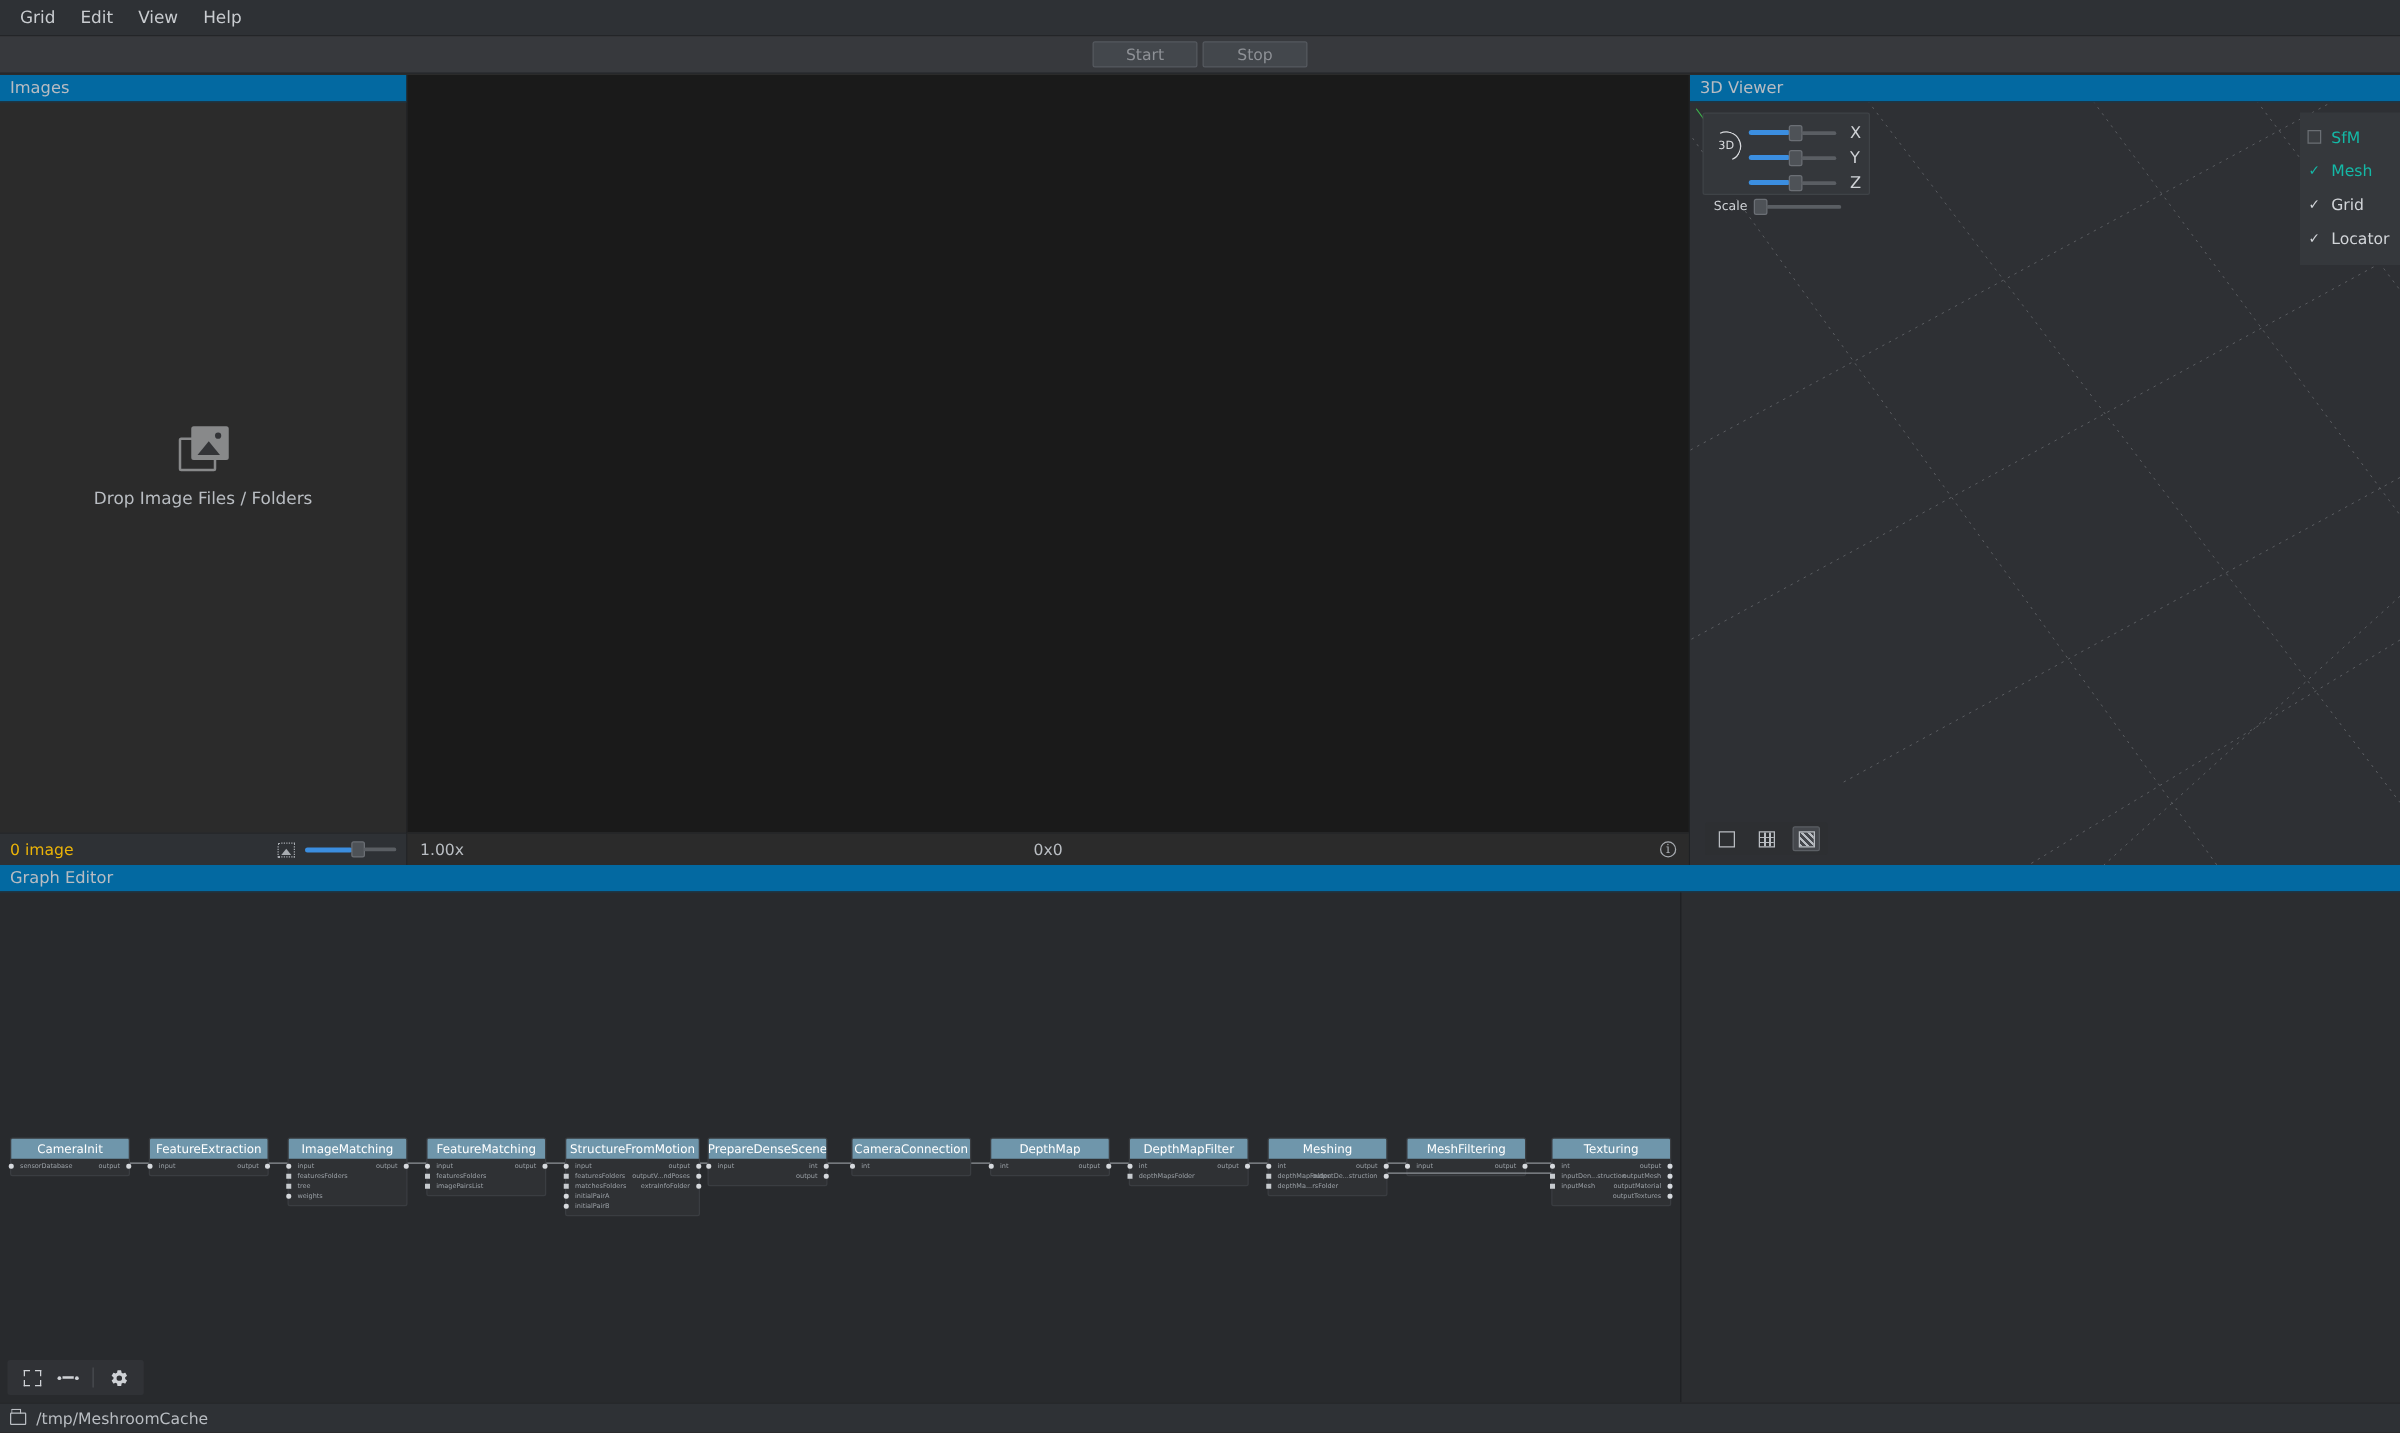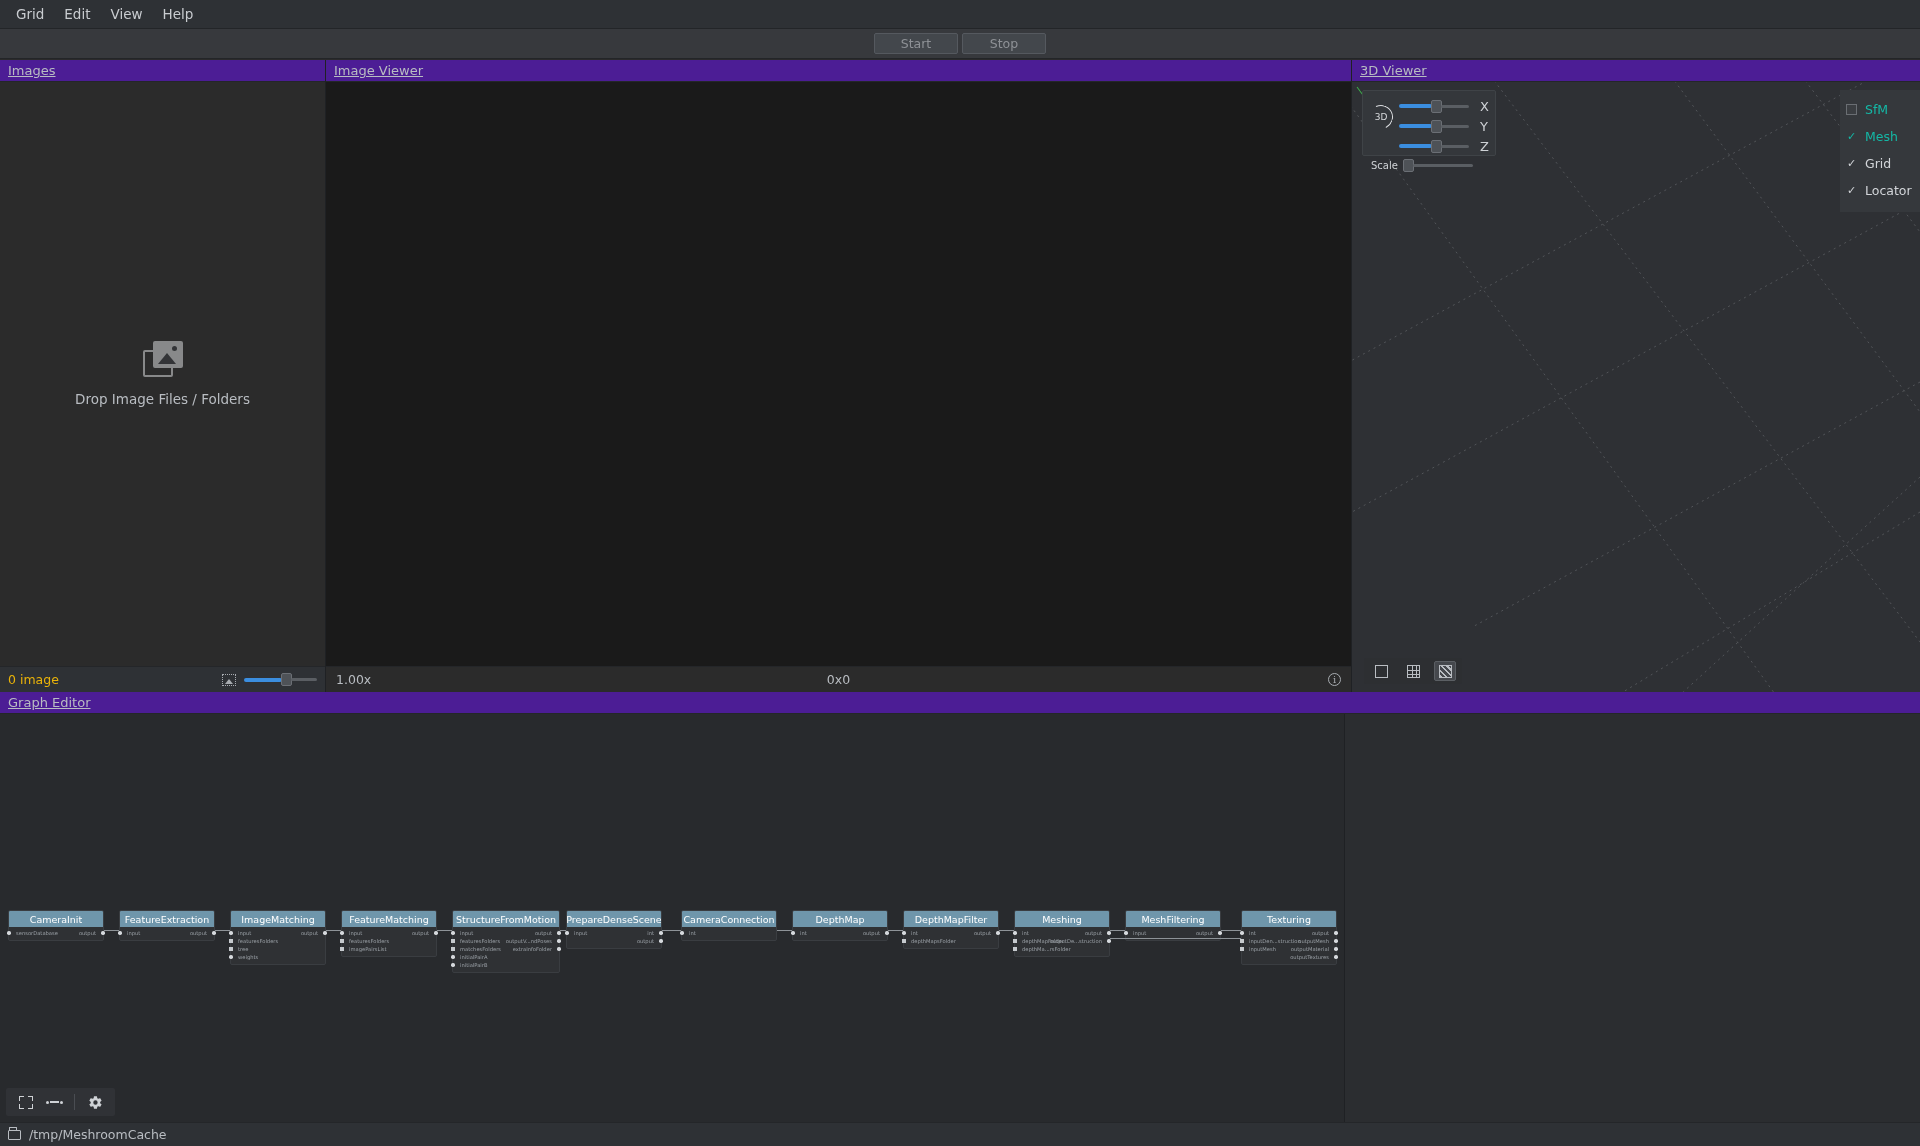--- a/index.html
+++ b/index.html
@@ -55,23 +55,22 @@
     width: 1920px; height: 632px;
     display: flex;
   }
   .panel { background: #2b2b2b; display: flex; flex-direction: column; position: relative; }
   .panel-title {
     height: 22px;
     font-size: 13px;
     color: #b8bcc2;
     padding-left: 8px;
     display: flex; align-items: center;
-    background: #4c1d95;
+    background: #0369a1;
     border-bottom: 1px solid #242629;
-    text-decoration: underline;
   }
 
   .panel-images { width: 326px; border-right: 1px solid #1f2124; }
   .panel-viewer { width: 1026px; border-right: 1px solid #1f2124; }
   .panel-3d { width: 566px; flex: 1; }
 
   
   .drop-area {
     flex: 1;
     background: #2b2b2b;
@@ -335,21 +334,20 @@
       <div class="thumb-icon"></div>
       <div class="slider">
         <div class="track-fill" style="width:38px"></div>
         <div class="knob"></div>
         <div class="track-rest" style="width:26px"></div>
       </div>
     </div>
   </div>
 
   <div class="panel panel-viewer">
-    <div class="panel-title">Image Viewer</div>
     <div class="viewer-canvas"></div>
     <div class="viewer-footer">
       <span class="zoom">1.00x</span>
       <span class="res">0x0</span>
       <div class="info-icon">i</div>
     </div>
   </div>
 
   <div class="panel panel-3d">
     <div class="panel-title">3D Viewer</div>

